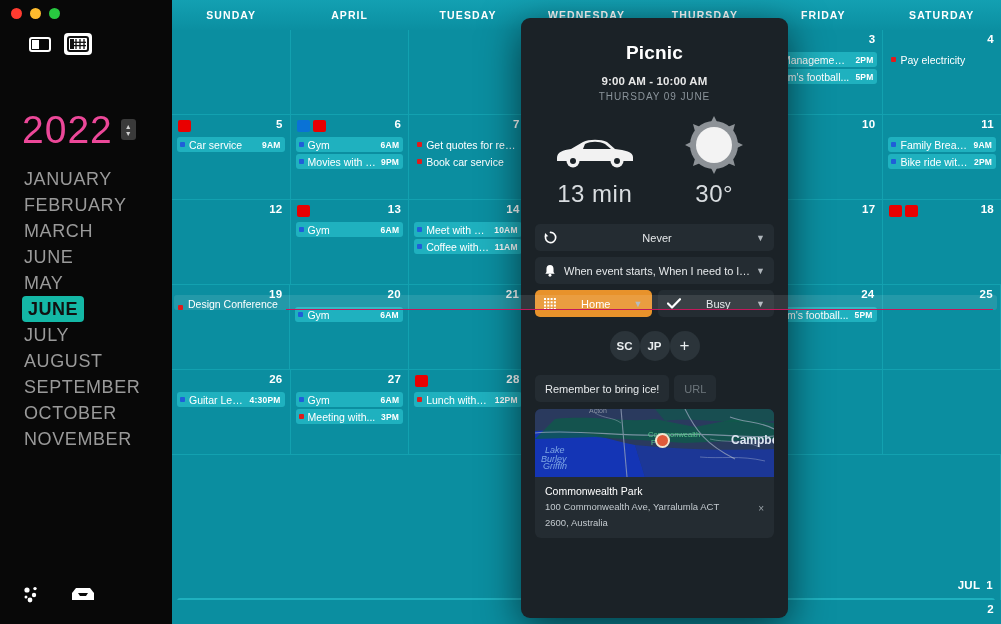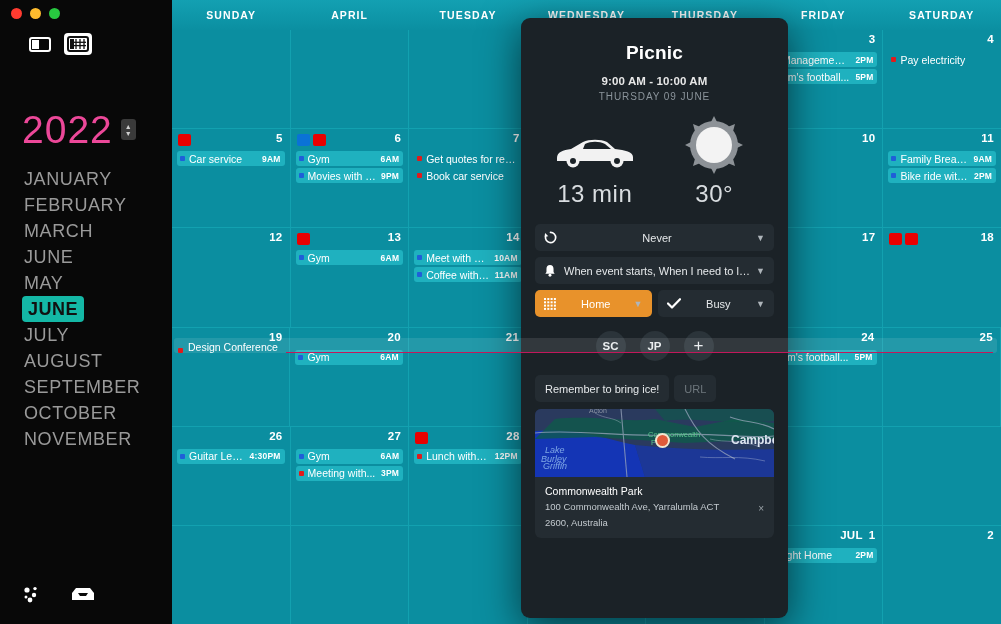--- a/index.html
+++ b/index.html
@@ -46,21 +46,21 @@
 
   
   #calendar { position: absolute; left: 172px; top: 0; width: 829px; height: 624px; background: #0e8b9b; }
   #weekbar { display: flex; height: 30px; background: linear-gradient(#13a0b2, #0b8fa1); }
   .wd {
     flex: 1; text-align: center; font-size: 10.5px; font-weight: 700; letter-spacing: 1.1px;
     color: #ffffff; line-height: 30px;
   }
   #grid { display: flex; flex-direction: column; height: 594px; }
   .week { display: flex; flex: 1; border-bottom: 1px solid #13a1b0; position: relative; }
-  .week:last-child { border-bottom: none; }
+  .week:last-child { border-bottom: none; flex-direction: column; }
   .day {
     flex: 1; position: relative; border-right: 1px solid #13a1b0;
     background: #0b8ea0; padding: 4px 5px 0 5px; overflow: hidden;
   }
   .day:last-child { border-right: none; }
   .daynum {
     position: absolute; right: 7px; top: 3px; font-size: 11.5px; color: #ffffff;
     font-weight: 600; letter-spacing: .3px;
   }
   .daynum .mon { margin-right: 6px; }
@@ -109,21 +109,21 @@
     display: flex; align-items: center; height: 27px; background: #242c32;
     border-radius: 5px; padding: 0 9px; color: #e6e9eb; font-size: 11px;
   }
   .row .ricon { width: 16px; flex: 0 0 auto; display: flex; align-items: center; justify-content: flex-start; }
   .row .rlabel { flex: 1 1 auto; margin-left: 4px; overflow: hidden; text-overflow: ellipsis; white-space: nowrap; text-align: center; }
   .row .chev { font-size: 9px; color: #aeb5ba; margin-left: 6px; }
   .row.accent { background: #e8922b; color: #fff; }
   .rowpair { display: flex; gap: 6px; }
   .rowpair .row { flex: 1; }
 
-  .avatars { display: flex; justify-content: center; gap: 14px; margin-top: 14px; }
+  .avatars { display: flex; justify-content: center; gap: 0; margin-top: 14px; }
   .av {
     width: 30px; height: 30px; border-radius: 50%; background: #2b343a;
     display: flex; align-items: center; justify-content: center;
     font-size: 11.5px; font-weight: 700; color: #e9edef;
   }
   .av.add { font-size: 17px; font-weight: 300; }
 
   .fields { margin-top: 14px; display: flex; flex-direction: row; gap: 5px; }
   .field {
     height: 27px; background: #242c32; border-radius: 5px; display: flex; align-items: center;

